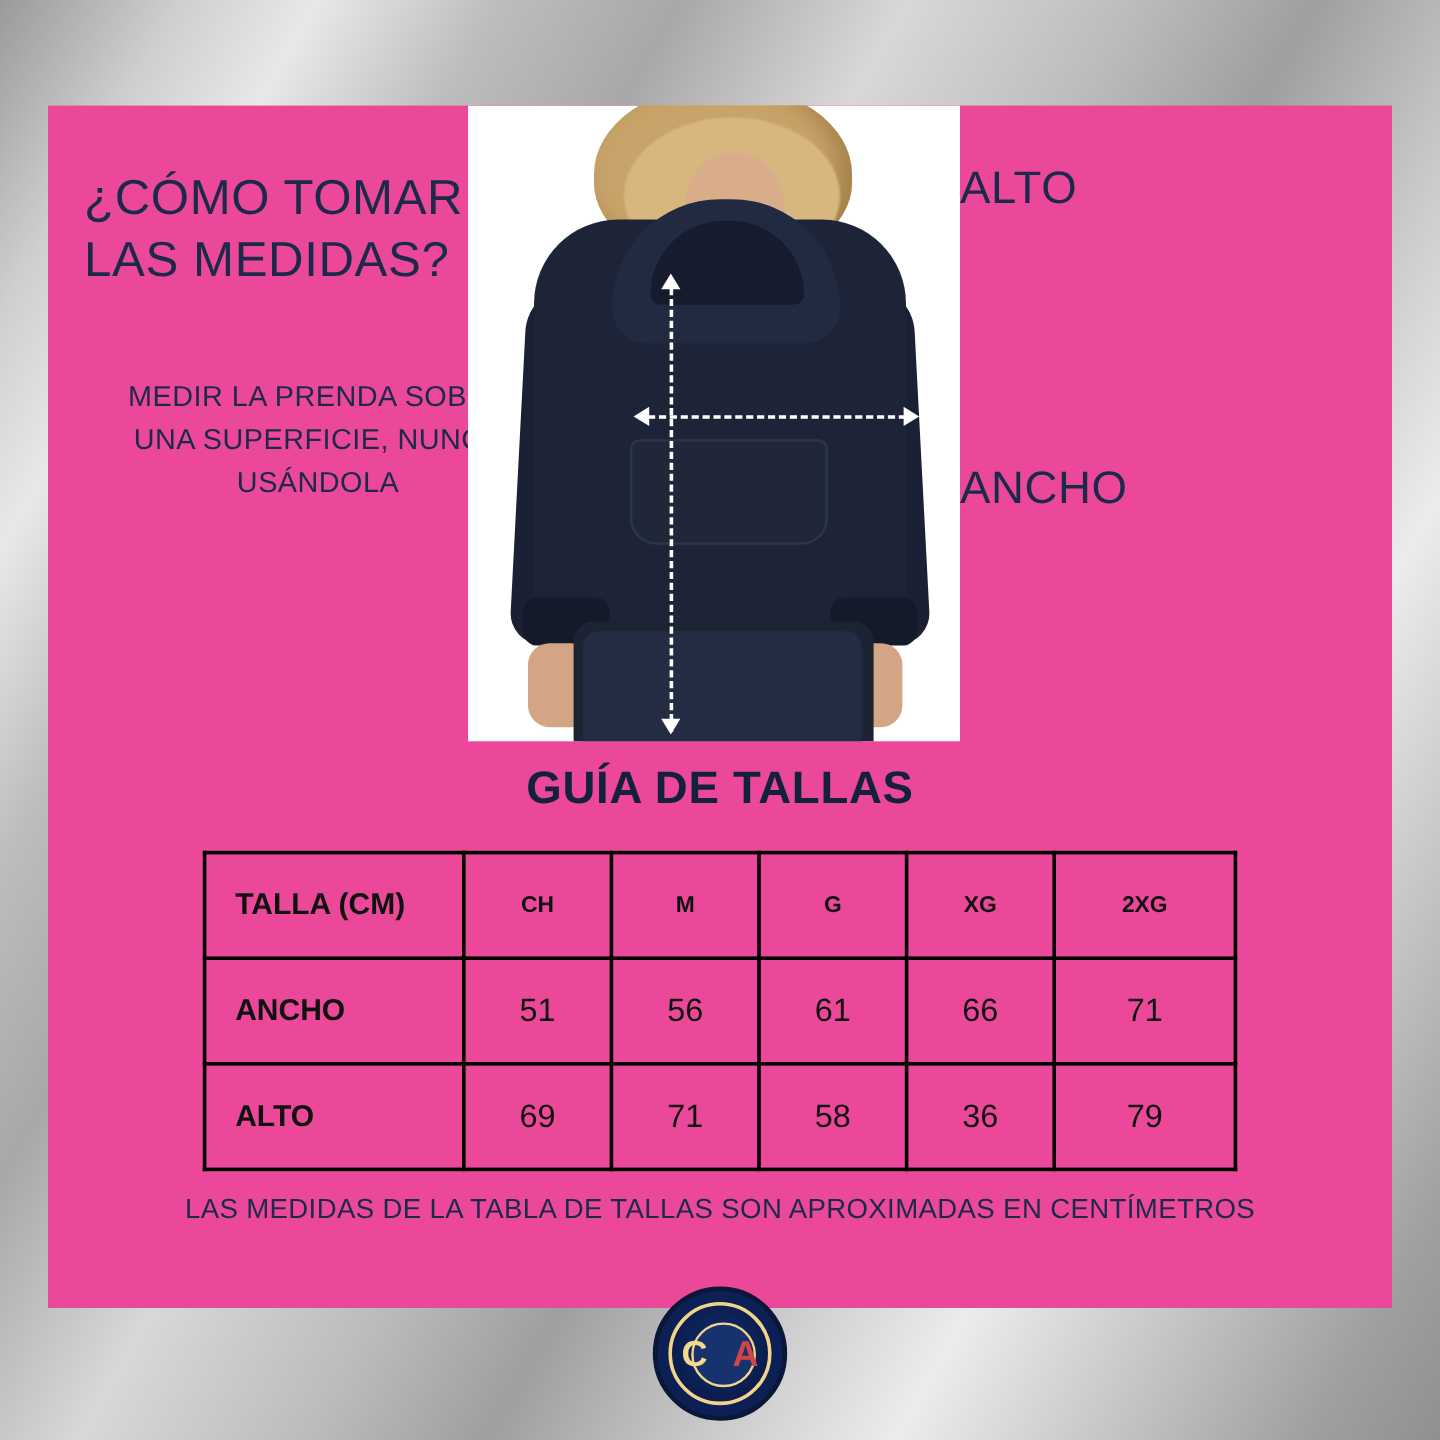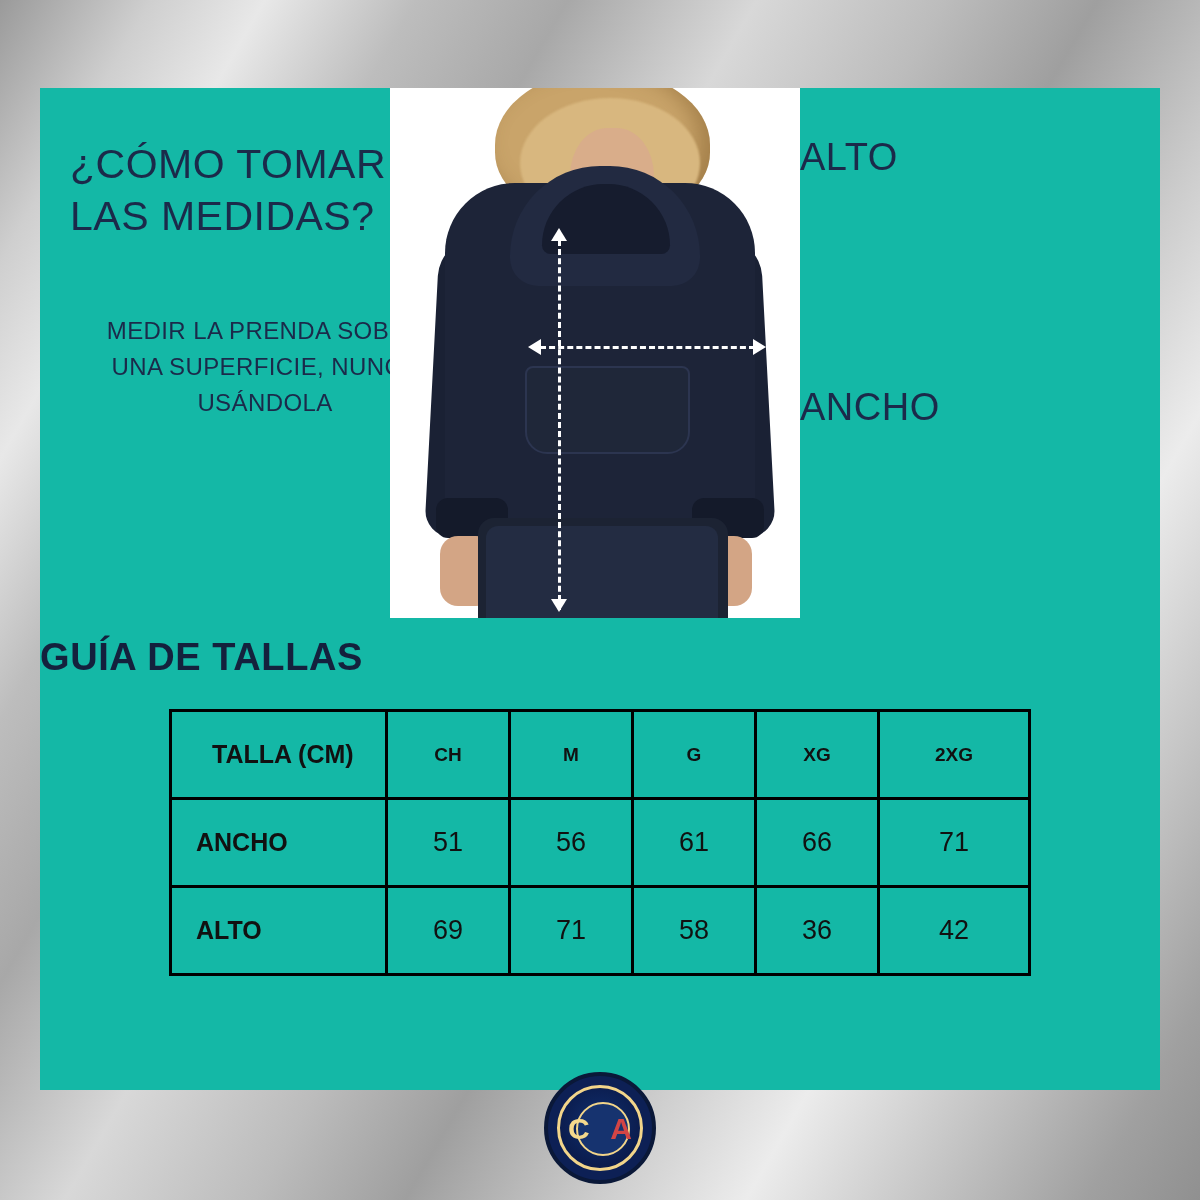--- a/index.html
+++ b/index.html
@@ -13,21 +13,21 @@
       #9a9a9a 0%, #cfcfcf 8%, #e8e8e8 14%, #bdbdbd 22%,
       #a8a8a8 30%, #d8d8d8 40%, #bcbcbc 50%, #9f9f9f 58%,
       #cccccc 68%, #ececec 76%, #c2c2c2 86%, #a0a0a0 94%, #909090 100%);
     position: relative;
     overflow: hidden;
   }
   .sheet {
     position: absolute;
     left: 40px; top: 88px;
     width: 1120px; height: 1002px;
-    background: #14b8a6;
+    background: #ec4899;
   }
   
   .top {
     position: relative;
     height: 530px;
   }
   .headline {
     position: absolute;
     left: 30px; top: 50px;
     width: 390px;
@@ -198,21 +198,21 @@
   .av-cap {
     position: absolute; width: 0; height: 0;
     border-left: 8px solid transparent;
     border-right: 8px solid transparent;
   }
   .av-top { left: 511px; top: 140px; border-bottom: 13px solid #fff; }
   .av-bot { left: 511px; top: 511px; border-top: 13px solid #fff; }
 
   
   .guide-title {
-    text-align: left;
+    text-align: center;
     color: #14213d;
     font-size: 38px;
     font-weight: bold;
     letter-spacing: .6px;
     margin-top: 18px;
   }
   .guide-sub {
     text-align: center;
     color: #1b2a4a;
     font-size: 27px;
@@ -226,21 +226,21 @@
   }
   table.sizes td {
     border: 3px solid #000;
     height: 88px;
     text-align: center;
     color: #111;
     font-size: 27px;
   }
   table.sizes td.head-label {
     text-align: left;
-    padding-left: 40px;
+    padding-left: 24px;
     font-weight: bold;
     font-size: 25px;
     width: 216px;
   }
   table.sizes td.head-size { font-weight: bold; font-size: 19px; }
   table.sizes td.row-label {
     text-align: left;
     padding-left: 24px;
     font-weight: bold;
     font-size: 25px;
@@ -353,25 +353,26 @@
         <td>61</td>
         <td>66</td>
         <td>71</td>
       </tr>
       <tr>
         <td class="row-label">ALTO</td>
         <td>69</td>
         <td>71</td>
         <td>58</td>
         <td>36</td>
-        <td>42</td>
+        <td>79</td>
       </tr>
     </tbody>
   </table>
 
+  <div class="foot-note">LAS MEDIDAS DE LA TABLA DE TALLAS SON APROXIMADAS EN CENTÍMETROS</div>
 </div>
 
 <div class="crest">
   <div class="crest-inner">
     <div class="crest-globe"></div>
     <div class="crest-c">C</div>
     <div class="crest-a">A</div>
   </div>
 </div>
 

